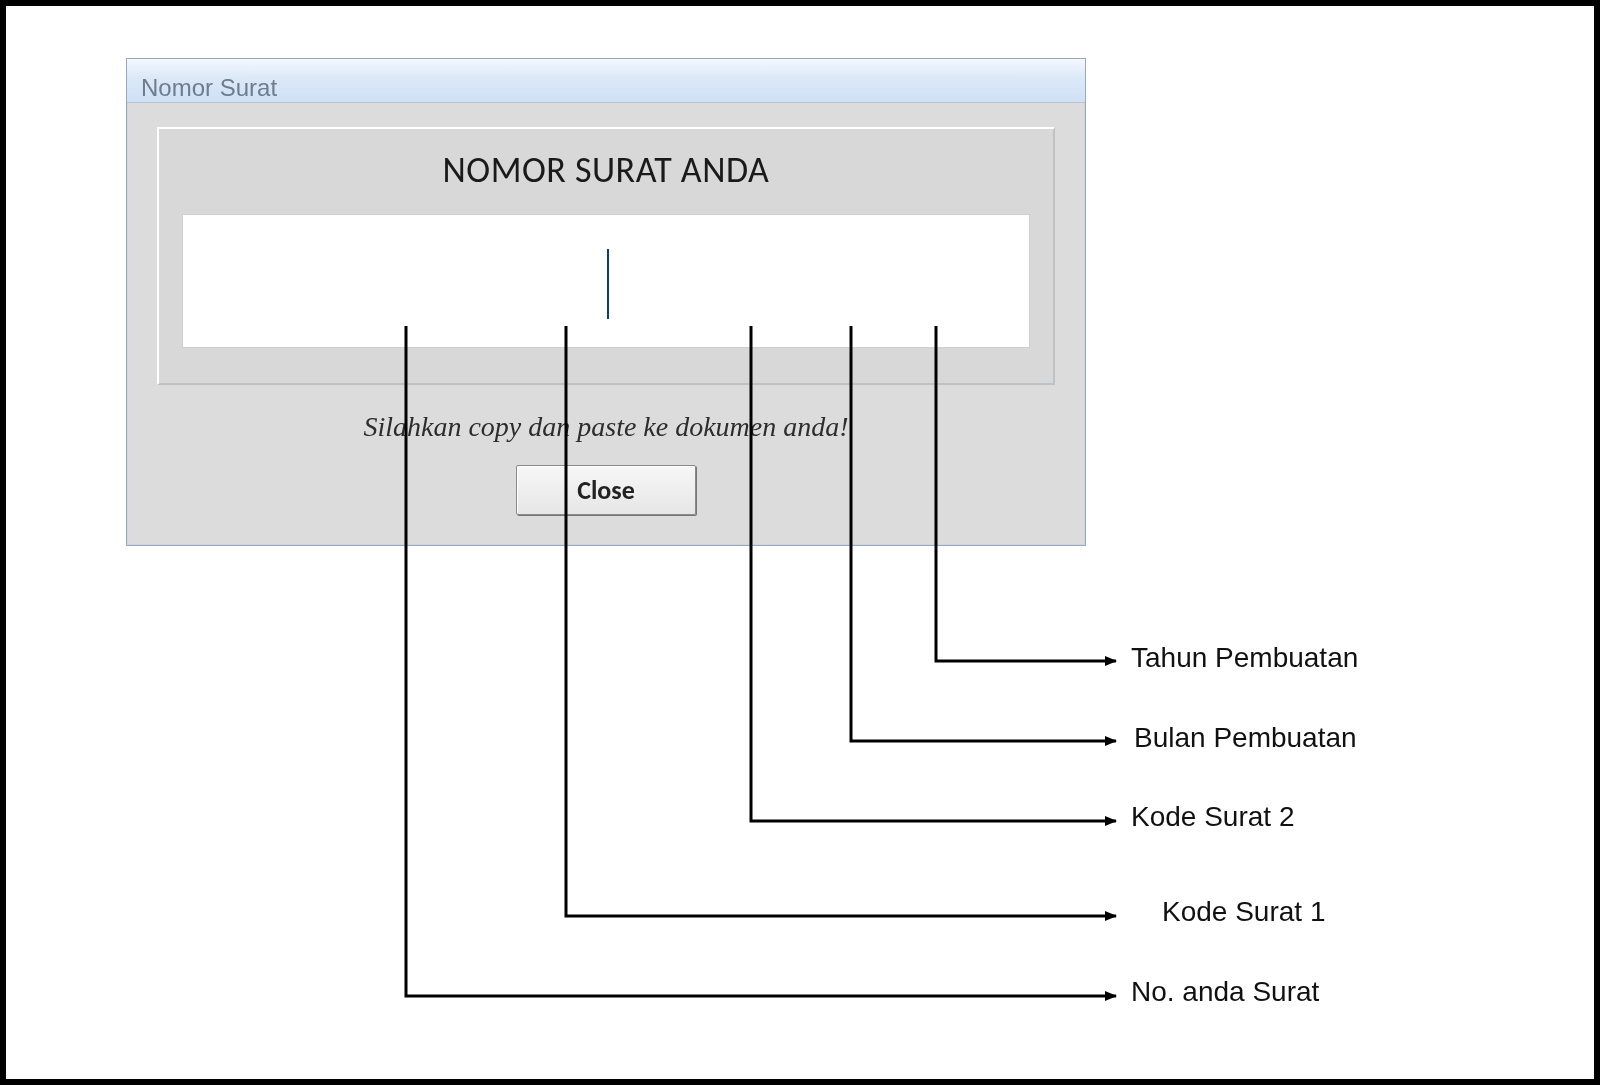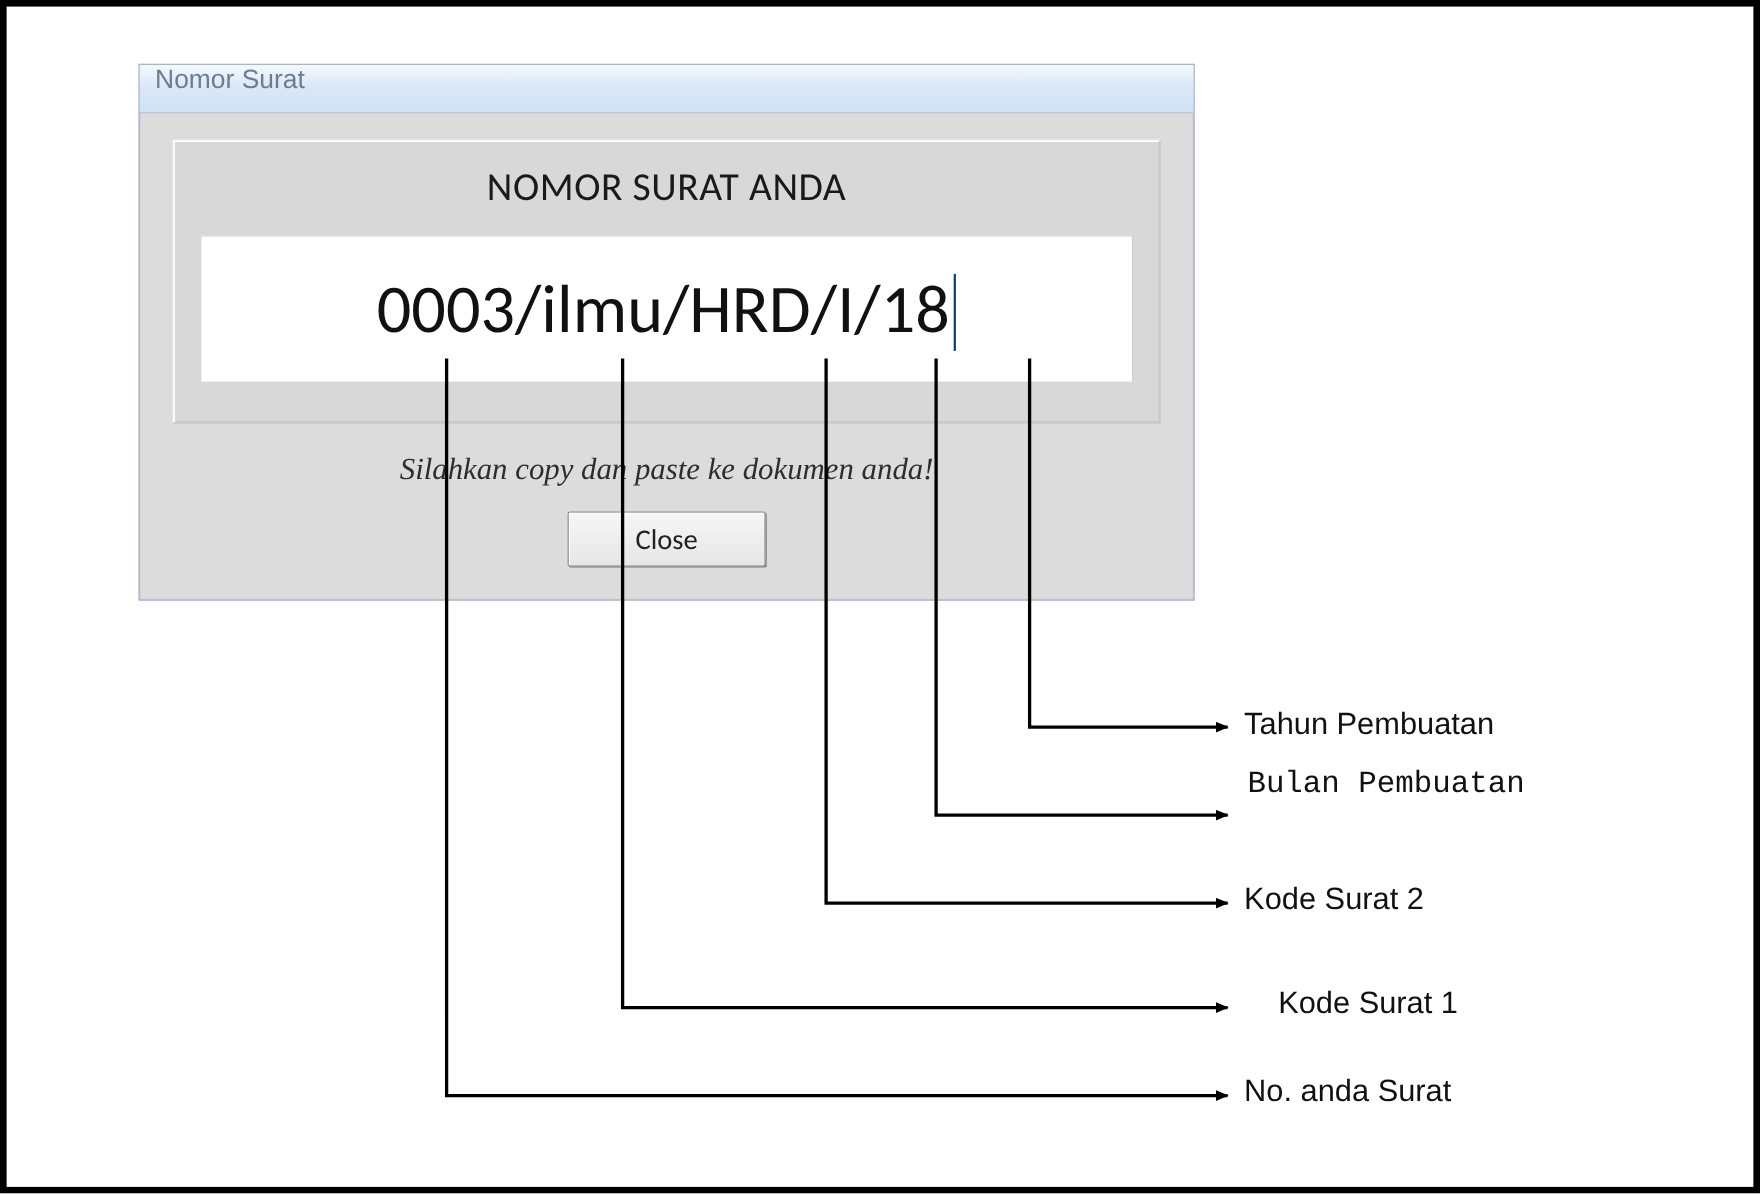--- a/index.html
+++ b/index.html
@@ -23,21 +23,21 @@
     width: 960px;
     background: #dcdcdc;
     border: 1px solid #9aa8bf;
     box-shadow: 0 0 0 1px #cfd5dd inset;
   }
   .titlebar {
     height: 44px;
     background: linear-gradient(#f3f8ff, #dbe8f7 45%, #d0e1f5);
     border-bottom: 1px solid #b5c3d8;
     display: flex;
-    align-items: flex-start;
+    align-items: flex-end;
     padding: 0 14px;
     font-size: 24px;
     color: #6e7c90;
   }
   .dialog-body {
     padding: 24px 30px 30px 30px;
     display: flex;
     flex-direction: column;
     align-items: center;
   }
@@ -93,20 +93,21 @@
     width: 180px;
     height: 50px;
     background: linear-gradient(#f7f7f7,#e6e6e6);
     border: 1px solid #8a8a8a;
     box-shadow: 1px 1px 0 #777, inset 1px 1px 0 #fff;
     font-family: "Calibri", "Segoe UI", Arial, sans-serif;
     font-size: 26px;
     color: #222;
     cursor: pointer;
     border-radius: 2px;
+    font-weight: bold;
   }
   
   .label {
     position: absolute;
     font-family: Arial, "Segoe UI", sans-serif;
     font-size: 28px;
     color: #111;
     white-space: nowrap;
   }
   svg.overlay {
@@ -124,30 +125,30 @@
 <div class="outer-frame">
 
   <div class="dialog">
     <div class="titlebar">
       <span>Nomor Surat</span>
     </div>
     <div class="dialog-body">
       <div class="group-box">
         <div class="heading">NOMOR SURAT ANDA</div>
         <div class="value-box">
-          <span>0003/ilmu/HRD/I/18</span><span class="caret"></span>
+          <span class="caret"></span>
         </div>
       </div>
       <div class="hint">Silahkan copy dan paste ke dokumen anda!</div>
       <button class="close-btn">Close</button>
     </div>
   </div>
 
   <div class="label" style="left:1125px; top:636px;">Tahun Pembuatan</div>
-  <div class="label" style="left:1128px; top:692px;font-family:Liberation Mono, monospace;">Bulan Pembuatan</div>
+  <div class="label" style="left:1128px; top:716px;">Bulan Pembuatan</div>
   <div class="label" style="left:1125px; top:795px;">Kode Surat 2</div>
   <div class="label" style="left:1125px; top:890px;margin-left:31px;">Kode Surat 1</div>
   <div class="label" style="left:1125px; top:970px;">No. anda Surat</div>
 
   <svg class="overlay" viewBox="0 0 1600 1085">
     <defs>
       <marker id="arrowhead" markerWidth="12" markerHeight="10" refX="11" refY="5" orient="auto" markerUnits="userSpaceOnUse">
         <path d="M0,0 L12,5 L0,10 Z" fill="#000"></path>
       </marker>
     </defs>

